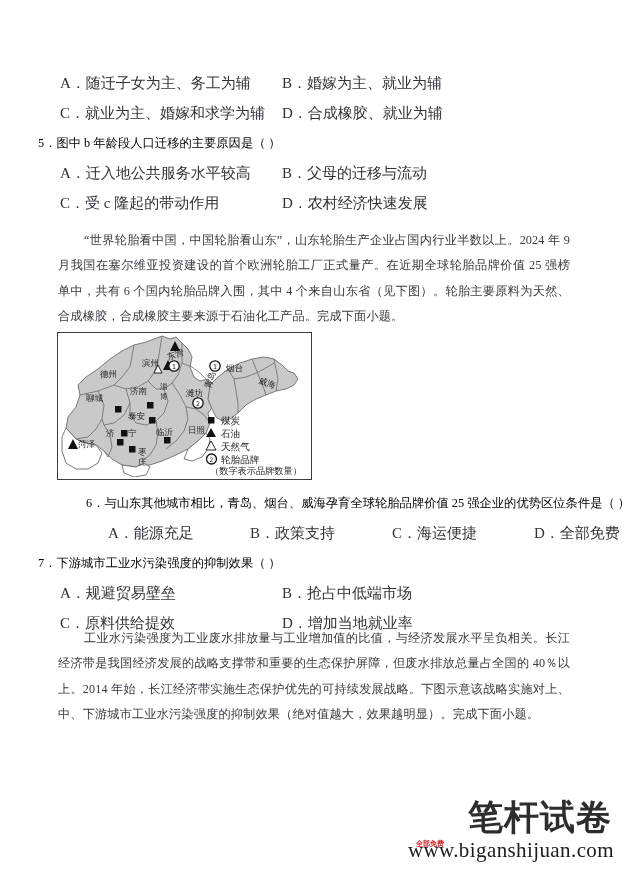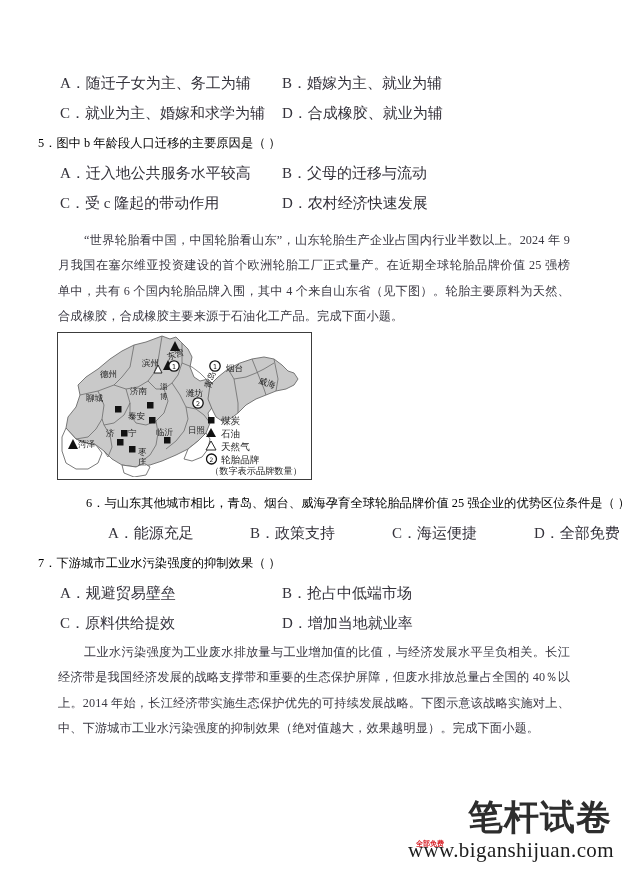--- a/index.html
+++ b/index.html
@@ -251,21 +251,21 @@
     <div class="opt-row opt-indent">
       <span class="col"><span>A．</span><span>规避贸易壁垒</span></span>
       <span class="col"><span>B．</span><span>抢占中低端市场</span></span>
     </div>
     <div class="opt-row opt-indent">
       <span class="col"><span>C．</span><span>原料供给提效</span></span>
       <span class="col"><span>D．</span><span>增加当地就业率</span></span>
     </div>
   </div>
 
-  <div class="para" style="position:absolute;left:0;top:640px;width:628px;box-sizing:border-box;">
+  <div class="para" style="position:absolute;left:0;top:626px;width:628px;box-sizing:border-box;">
     <span class="ind"></span><span>工业水污染强度为工业废水排放量与工业增加值的比值，与经济发展水平呈负相关。长江经济带是我国经济发展的战略支撑带和重要的生态保护屏障，但废水排放总量占全国的 40％以上。2014 年始，长江经济带实施生态保护优先的可持续发展战略。下图示意该战略实施对上、中、下游城市工业水污染强度的抑制效果（绝对值越大，效果越明显）。完成下面小题。</span>
   </div>
 
   <div class="watermark">
     <div class="wm-cn">笔杆试卷</div>
     <div class="wm-url">www.biganshijuan.com</div>
     <div class="wm-badge">全部免费</div>
   </div>
 
 </div>

